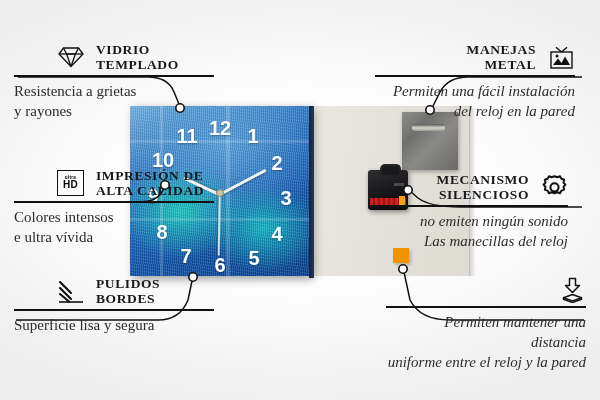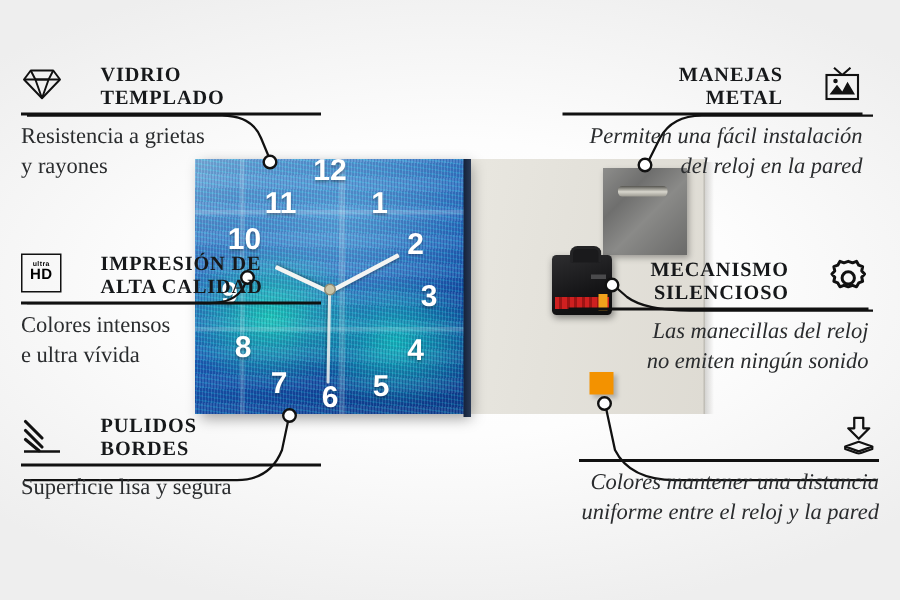--- a/index.html
+++ b/index.html
@@ -83,21 +83,21 @@
   .movement-strip:after{
     content:"";position:absolute;right:1px;top:-2px;width:6px;height:11px;background:#f0a21c;
   }
   .movement-dot{position:absolute;right:4px;top:13px;width:10px;height:3px;background:#4a4a4c;}
   .spacer{
     position:absolute;left:393px;top:248px;width:16px;height:15px;
     background:#f39200;box-shadow:2px 2px 3px rgba(0,0,0,.22);
   }
   
   .feat{position:absolute;width:200px;}
-  .feat .head{display:flex;align-items:flex-start;gap:26px;}
+  .feat .head{display:flex;align-items:center;gap:12px;margin-left:43px;}
   .feat.right .head{flex-direction:row;justify-content:flex-end;}
   .feat .title{
     font-family:"Liberation Serif",serif;font-weight:700;font-size:13.5px;
     letter-spacing:.6px;color:#16181a;line-height:1.12;text-transform:uppercase;
   }
   .feat.right .title{text-align:right;}
   .rule{height:1.6px;background:#111;margin:3px 0 4px 0;}
   .feat .desc{
     font-family:"Liberation Serif",serif;font-size:15px;color:#2a2c2e;
     line-height:1.34;
@@ -109,41 +109,41 @@
     width:27px;height:24px;border:1.8px solid #111;display:flex;flex-direction:column;
     align-items:center;justify-content:center;line-height:1;
   }
   .hdbox .u{font-family:"Liberation Sans",sans-serif;font-size:4.6px;font-weight:700;letter-spacing:.3px;}
   .hdbox .h{font-family:"Liberation Sans",sans-serif;font-size:10px;font-weight:700;letter-spacing:.2px;}
   
   #f-vidrio   {left:14px;  top:42px;}
   #f-impresion{left:14px;  top:168px;}
   #f-bordes   {left:14px;  top:276px;}
   #f-manejas  {left:375px; top:42px;  text-align:right;}
-  #f-mecanismo{left:379px; top:172px; text-align:right;}
+  #f-mecanismo{left:368px; top:172px; text-align:right;}
   #f-espaciador{left:386px;top:276px; text-align:right;}
   svg.lines{position:absolute;left:0;top:0;width:600px;height:400px;pointer-events:none;}
 </style>
 </head>
 <body>
 
 <div id="stage">
 
   <div class="photo">
 
     <div class="panel-wall"></div>
 
     <div class="clock-plate">
       <div class="gridline gl-v1"></div>
       <div class="gridline gl-v2"></div>
       <div class="gridline gl-h1"></div>
       <div class="gridline gl-h2"></div>
       <div class="plate-edge"></div>
 
-      <span class="num" style="left:90px;top:8px">12</span>
+      <span class="num" style="left:90px;top:22px">12</span>
       <span class="num" style="left:123px;top:30px">1</span>
       <span class="num" style="left:147px;top:57px">2</span>
       <span class="num" style="left:156px;top:92px">3</span>
       <span class="num" style="left:147px;top:128px">4</span>
       <span class="num" style="left:124px;top:152px">5</span>
       <span class="num" style="left:90px;top:159px">6</span>
       <span class="num" style="left:56px;top:150px">7</span>
       <span class="num" style="left:32px;top:126px">8</span>
       <span class="num" style="left:23px;top:90px">9</span>
       <span class="num" style="left:33px;top:54px">10</span>
@@ -291,37 +291,37 @@
             <path d="M13.5,2.2 l2.9,1.0 l2.6,-1.0 l1.5,2.6 l2.6,1.0 l-0.6,2.8 l1.9,2.1 l-1.9,2.1 l0.6,2.8
                      l-2.6,1.0 l-1.5,2.6 l-2.6,-1.0 l-2.9,1.0 l-2.9,-1.0 l-2.6,1.0 l-1.5,-2.6 l-2.6,-1.0
                      l0.6,-2.8 l-1.9,-2.1 l1.9,-2.1 l-0.6,-2.8 l2.6,-1.0 l1.5,-2.6 l2.6,1.0 Z"></path>
             <circle cx="13.5" cy="13.3" r="4.1"></circle>
           </g>
         </svg>
       </span>
     </div>
     <div class="rule"></div>
     <div class="desc">
+      <div>no emiten ningún sonido</div>
       <div>Las manecillas del reloj</div>
-      <div>no emiten ningún sonido</div>
     </div>
   </div>
 
   <div class="feat right" id="f-espaciador">
     <div class="head">
       <span class="ico">
         <svg width="27" height="26" viewBox="0 0 27 26">
           <g fill="none" stroke="#111" stroke-width="1.5" stroke-linejoin="round">
             <path d="M10.5,1.5 h6 v7 h4 l-7,7 l-7,-7 h4 Z"></path>
             <path d="M13.5,17.5 l9,3.2 l-9,3.2 l-9,-3.2 Z"></path>
             <path d="M4.5,20.7 v1.6 l9,3.2 l9,-3.2 v-1.6"></path>
           </g>
         </svg>
       </span>
     </div>
     <div class="rule"></div>
     <div class="desc">
-      <div>Colores mantener una distancia</div>
+      <div>Permiten mantener una distancia</div>
       <div>uniforme entre el reloj y la pared</div>
     </div>
   </div>
 
 </div>
 
 </body></html>

